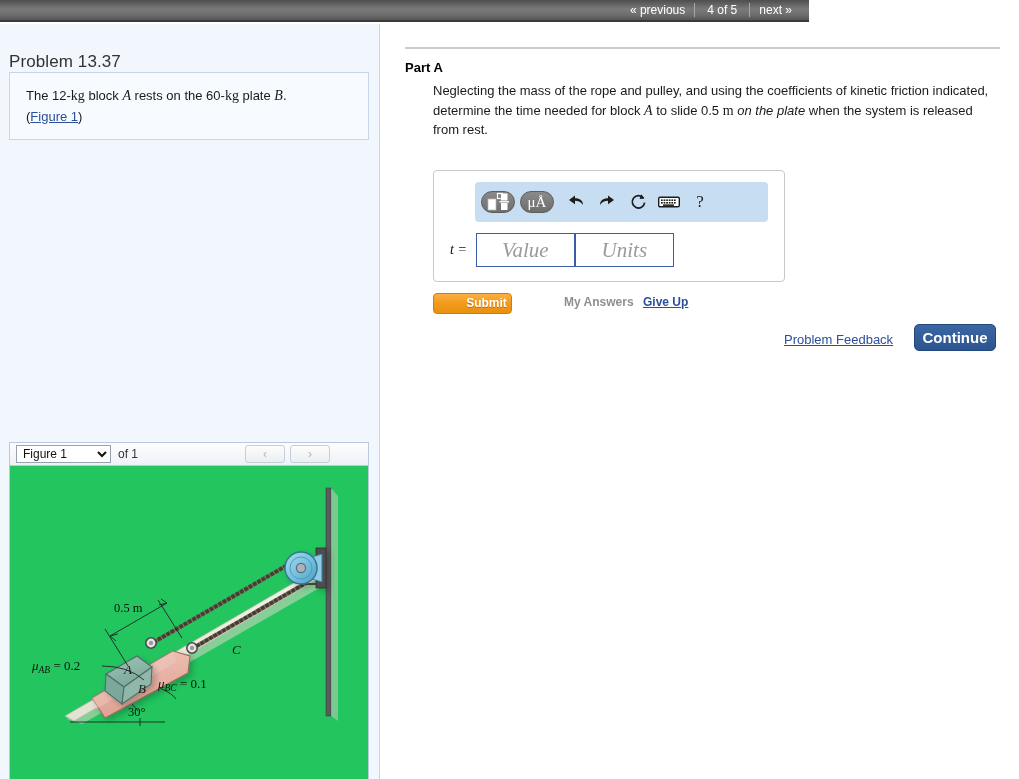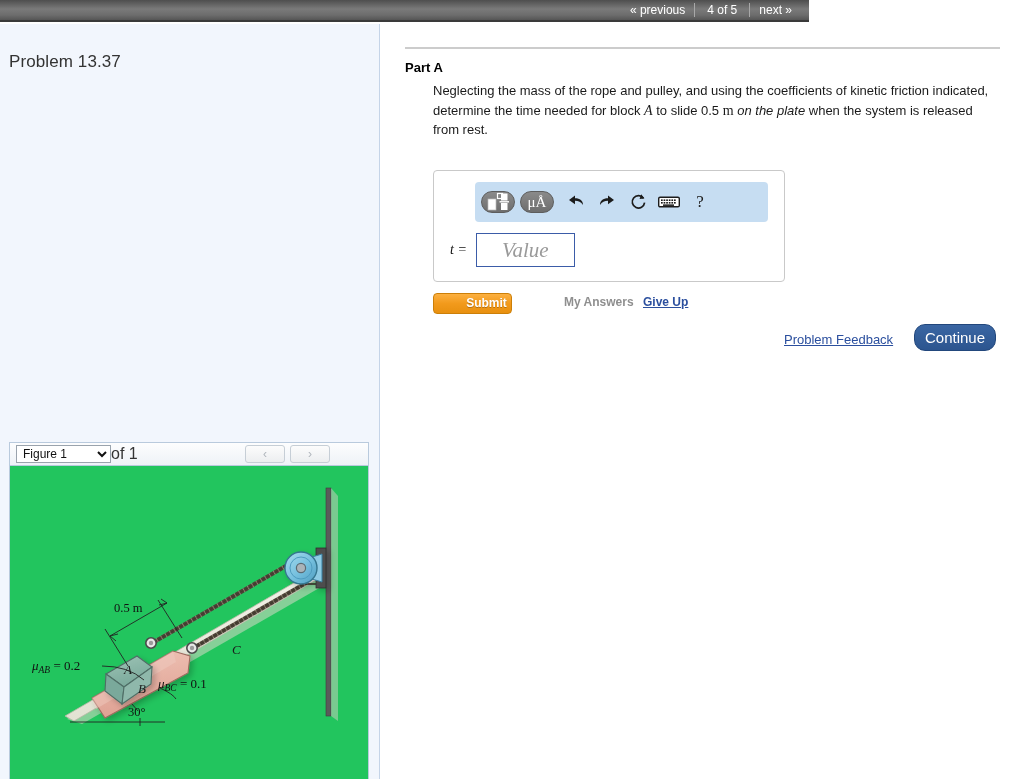--- a/index.html
+++ b/index.html
@@ -121,22 +121,22 @@
     font-size: 12px;
     height: 18px;
     width: 95px;
     padding: 0 2px;
     border: 1px solid #9aa3ad;
     background: #ffffff;
     color: #111;
     border-radius: 0;
   }
   #figure-of {
-    margin-left: 0;
-    font-size: 16px;
+    margin-left: 7px;
+    font-size: 12px;
     color: #333;
   }
   #figure-navs {
     position: absolute;
     right: 38px;
     top: 2px;
     display: flex;
     gap: 5px;
   }
   .fignav-btn {
@@ -353,46 +353,53 @@
   }
   #continue-btn {
     position: absolute;
     left: 533px;
     top: 300px;
     width: 82px;
     height: 27px;
     background: linear-gradient(to bottom, #36619e 0%, #2d5punchy 0%, #2e5690 100%);
     background: linear-gradient(to bottom, #3a66a3 0%, #2c558f 100%);
     border: 1px solid #22477c;
-    border-radius: 11px;
+    border-radius: 5px;
     color: #ffffff;
     font-size: 15px;
     text-align: center;
     line-height: 25px;
     cursor: pointer;
     box-sizing: border-box;
+    font-weight: bold;
   }
 </style>
 </head>
 <body>
 
 <div id="topbar">
   <div id="topnav">
     <span class="navlink">« previous</span>
     <span class="navsep"></span>
     <span class="navcount">4 of 5</span>
     <span class="navsep"></span>
     <span class="navlink">next »</span>
   </div>
 </div>
 
 <div id="sidebar">
 
   <div id="problem-title">Problem 13.37</div>
 
+  <div id="statement-box">
+    <div id="statement-text">
+      <span>The 12-</span><span class="mathrm">kg</span><span> block </span><span class="mathit">A</span><span> rests on the 60-</span><span class="mathrm">kg</span><span> plate </span><span class="mathit">B</span><span>.</span><br>
+      <span>(</span><span id="figure-link">Figure 1</span><span>)</span>
+    </div>
+  </div>
 
   <div id="figure-panel">
 
     <div id="figure-toolbar">
       <select id="figure-select">
         <option>Figure 1</option>
       </select>
       <span id="figure-of">of 1</span>
       <div id="figure-navs">
         <div class="fignav-btn">‹</div>
@@ -595,20 +602,21 @@
       </div>
 
       <div class="tb-icon">
         <span id="help-icon">?</span>
       </div>
     </div>
 
     <div id="answer-row">
       <span id="t-label">t =</span>
       <input class="ans-input" id="value-input" type="text" placeholder="Value" style="">
+      <input class="ans-input" id="units-input" type="text" placeholder="Units" style="">
     </div>
   </div>
 
   <div id="submit-btn">Submit</div>
   <div id="my-answers">My Answers</div>
   <div id="give-up">Give Up</div>
 
   <div id="provide-feedback">Problem Feedback</div>
   <div id="continue-btn">Continue</div>
 </div>

